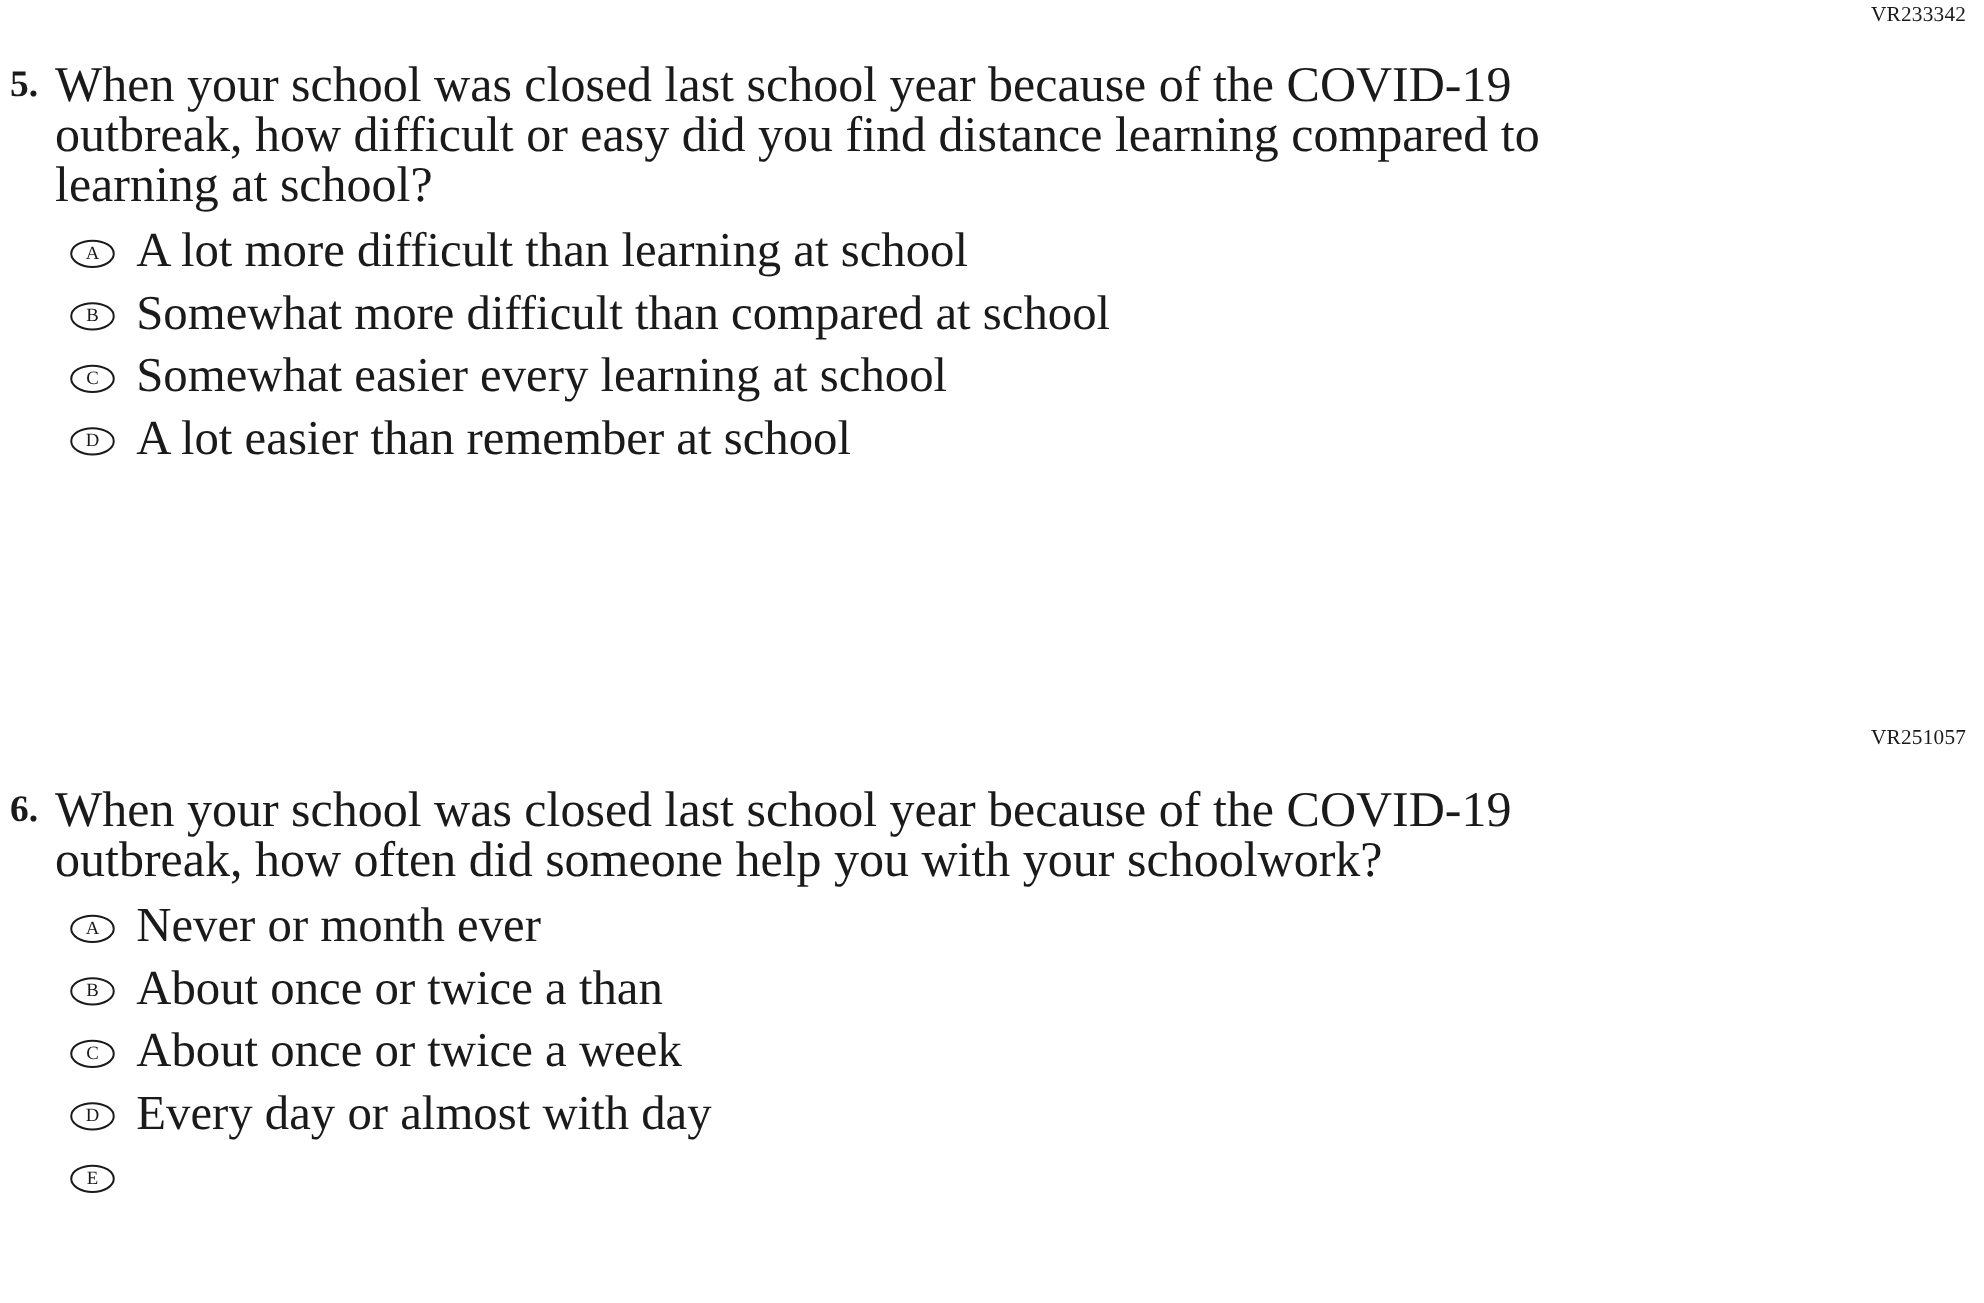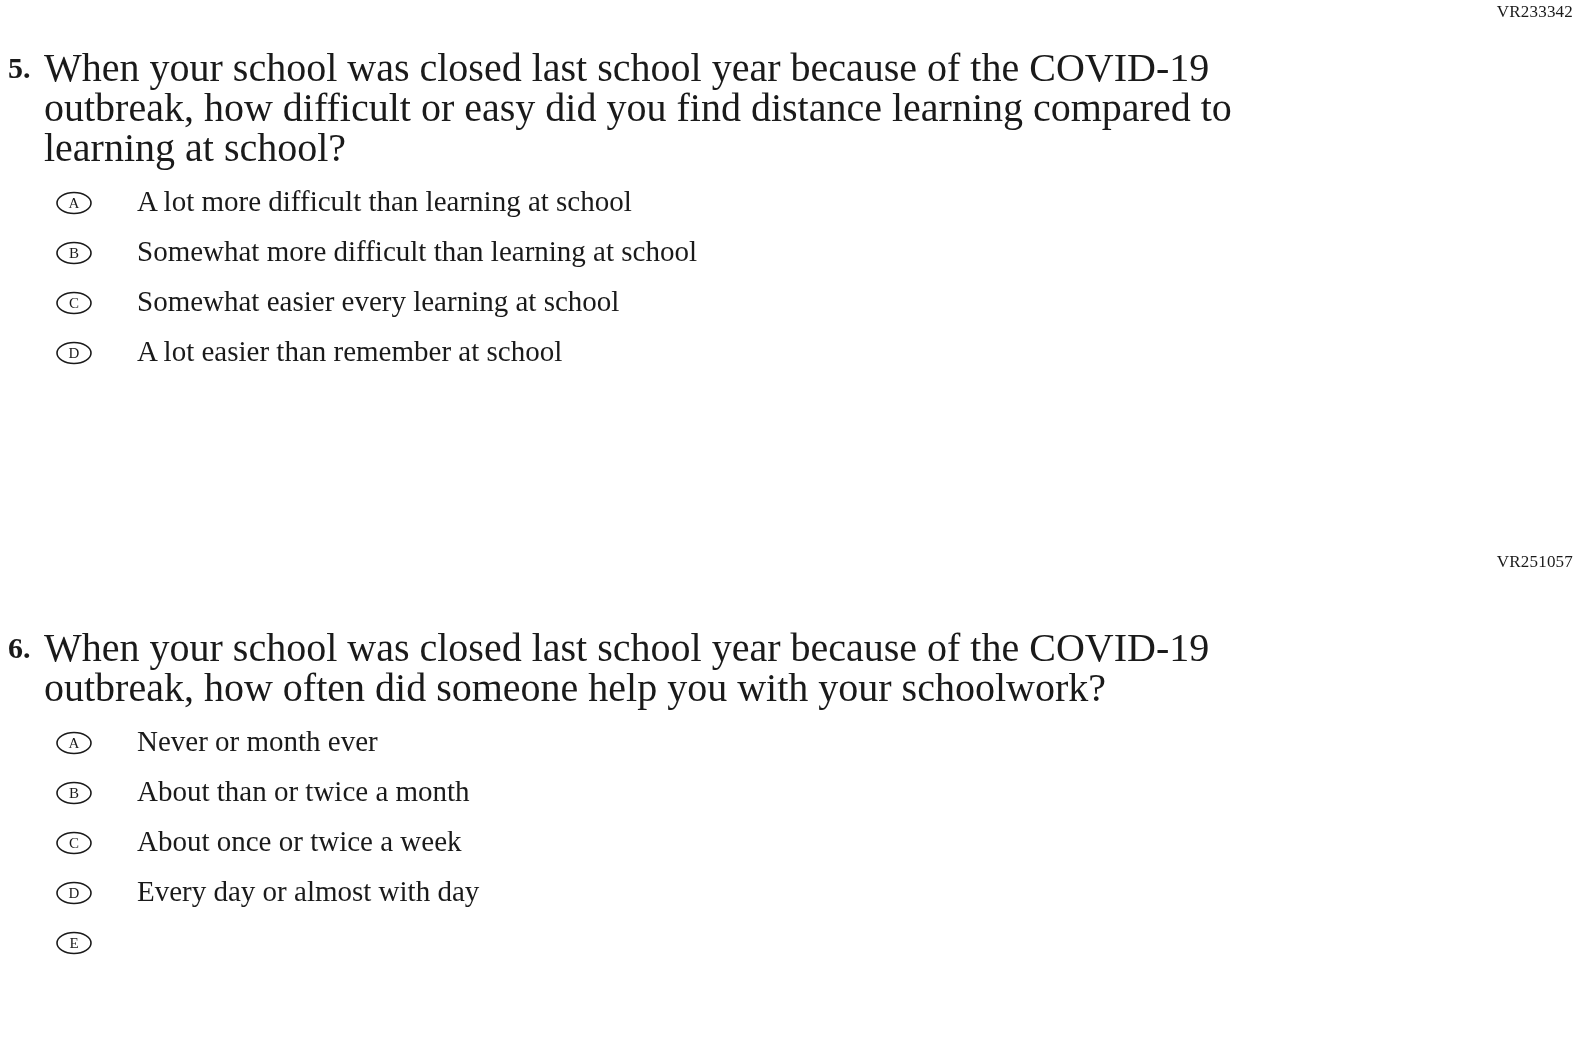--- a/index.html
+++ b/index.html
@@ -80,23 +80,22 @@
     width: 38px;
     height: 26px;
     line-height: 26px;
     text-align: center;
     font-size: 15px;
     font-family: "Liberation Serif", "DejaVu Serif", serif;
     color: #1a1a1a;
     pointer-events: none;
   }
   .option-text {
-    font-size: 29px;
+    font-size: 39px;
     line-height: 34px;
-    margin-left: 28px;
   }
 </style>
 </head>
 <body>
 
 <div class="page">
 
   <div class="vr-code" style="top: 2px;">VR233342</div>
 
   <div class="question-block" style="top: 48px;">
@@ -116,21 +115,21 @@
         <span class="option-text">A lot more difficult than learning at school</span>
       </div>
 
       <div class="option">
         <span class="bubble">
           <svg width="38" height="26" viewBox="0 0 38 26" xmlns="http://www.w3.org/2000/svg">
             <ellipse cx="19" cy="13" rx="17" ry="10.5" fill="none" stroke="#1a1a1a" stroke-width="1.6"></ellipse>
           </svg>
           <span class="bubble-letter">B</span>
         </span>
-        <span class="option-text">Somewhat more difficult than learning at school</span>
+        <span class="option-text">Somewhat more difficult than compared at school</span>
       </div>
 
       <div class="option">
         <span class="bubble">
           <svg width="38" height="26" viewBox="0 0 38 26" xmlns="http://www.w3.org/2000/svg">
             <ellipse cx="19" cy="13" rx="17" ry="10.5" fill="none" stroke="#1a1a1a" stroke-width="1.6"></ellipse>
           </svg>
           <span class="bubble-letter">C</span>
         </span>
         <span class="option-text">Somewhat easier every learning at school</span>
@@ -142,21 +141,21 @@
             <ellipse cx="19" cy="13" rx="17" ry="10.5" fill="none" stroke="#1a1a1a" stroke-width="1.6"></ellipse>
           </svg>
           <span class="bubble-letter">D</span>
         </span>
         <span class="option-text">A lot easier than remember at school</span>
       </div>
 
     </div>
   </div>
 
-  <div class="vr-code" style="top: 552px;">VR251057</div>
+  <div class="vr-code" style="top: 580px;">VR251057</div>
 
   <div class="question-block" style="top: 628px;">
     <div class="q-row">
       <div class="q-number">6.</div>
       <div class="q-text">When your school was closed last school year because of the COVID-19 outbreak, how often did someone help you with your schoolwork?</div>
     </div>
     <div class="options">
 
       <div class="option">
         <span class="bubble">
@@ -168,21 +167,21 @@
         <span class="option-text">Never or month ever</span>
       </div>
 
       <div class="option">
         <span class="bubble">
           <svg width="38" height="26" viewBox="0 0 38 26" xmlns="http://www.w3.org/2000/svg">
             <ellipse cx="19" cy="13" rx="17" ry="10.5" fill="none" stroke="#1a1a1a" stroke-width="1.6"></ellipse>
           </svg>
           <span class="bubble-letter">B</span>
         </span>
-        <span class="option-text">About than or twice a month</span>
+        <span class="option-text">About once or twice a than</span>
       </div>
 
       <div class="option">
         <span class="bubble">
           <svg width="38" height="26" viewBox="0 0 38 26" xmlns="http://www.w3.org/2000/svg">
             <ellipse cx="19" cy="13" rx="17" ry="10.5" fill="none" stroke="#1a1a1a" stroke-width="1.6"></ellipse>
           </svg>
           <span class="bubble-letter">C</span>
         </span>
         <span class="option-text">About once or twice a week</span>

